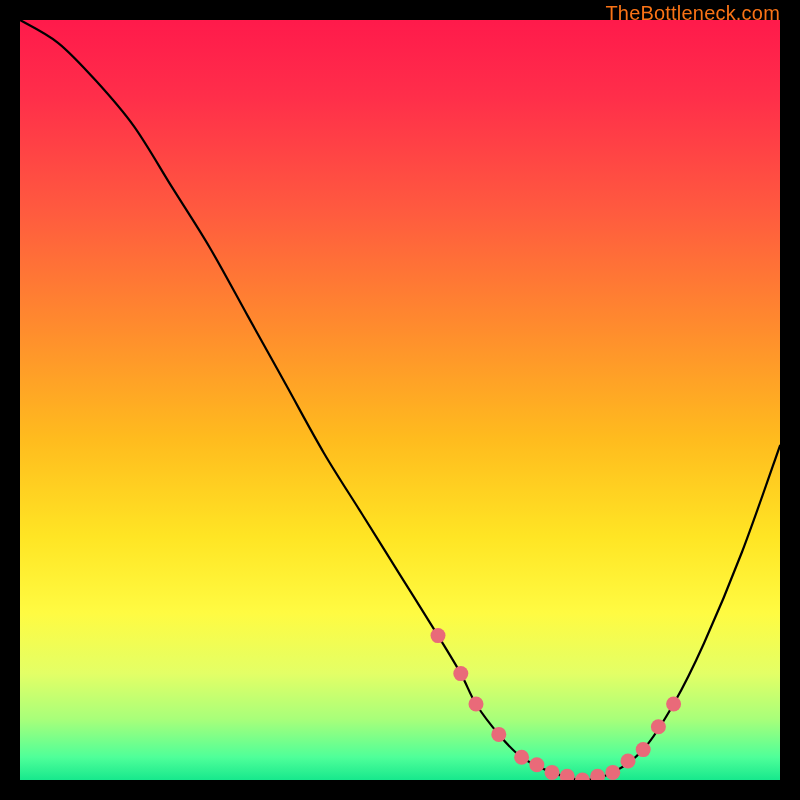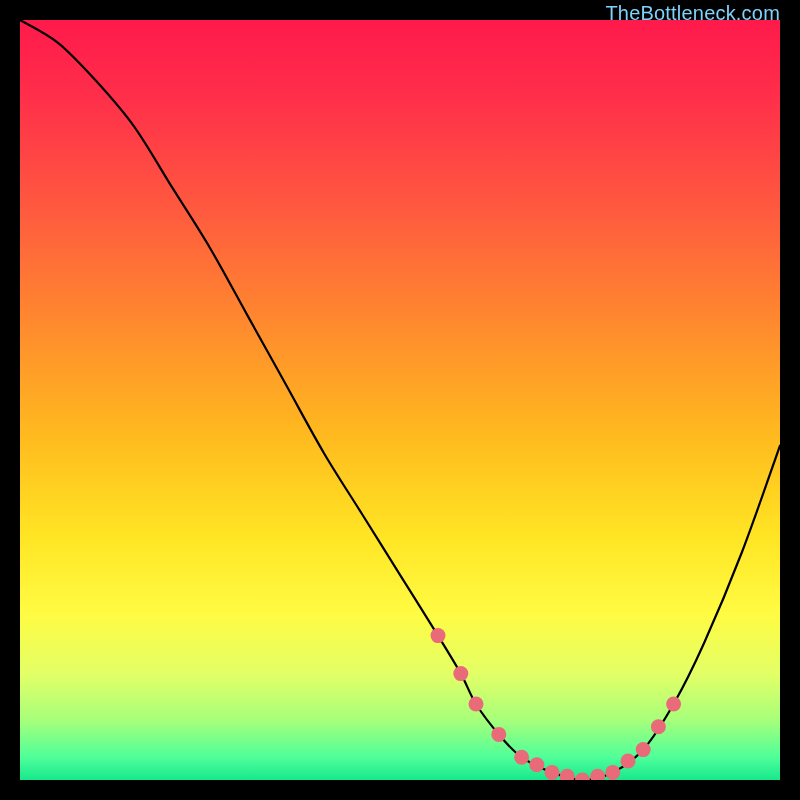--- a/index.html
+++ b/index.html
@@ -16,21 +16,21 @@
     left: 20px;
     top: 20px;
     width: 760px;
     height: 760px;
     background: #000;
   }
   .watermark {
     position: absolute;
     top: 2px;
     right: 20px;
-    color: #7dd3fc;
+    color: #f97316;
     font-size: 20px;
     font-weight: 500;
     letter-spacing: 0.2px;
     z-index: 10;
   }
   svg {
     display: block;
   }
 </style>
 </head>

